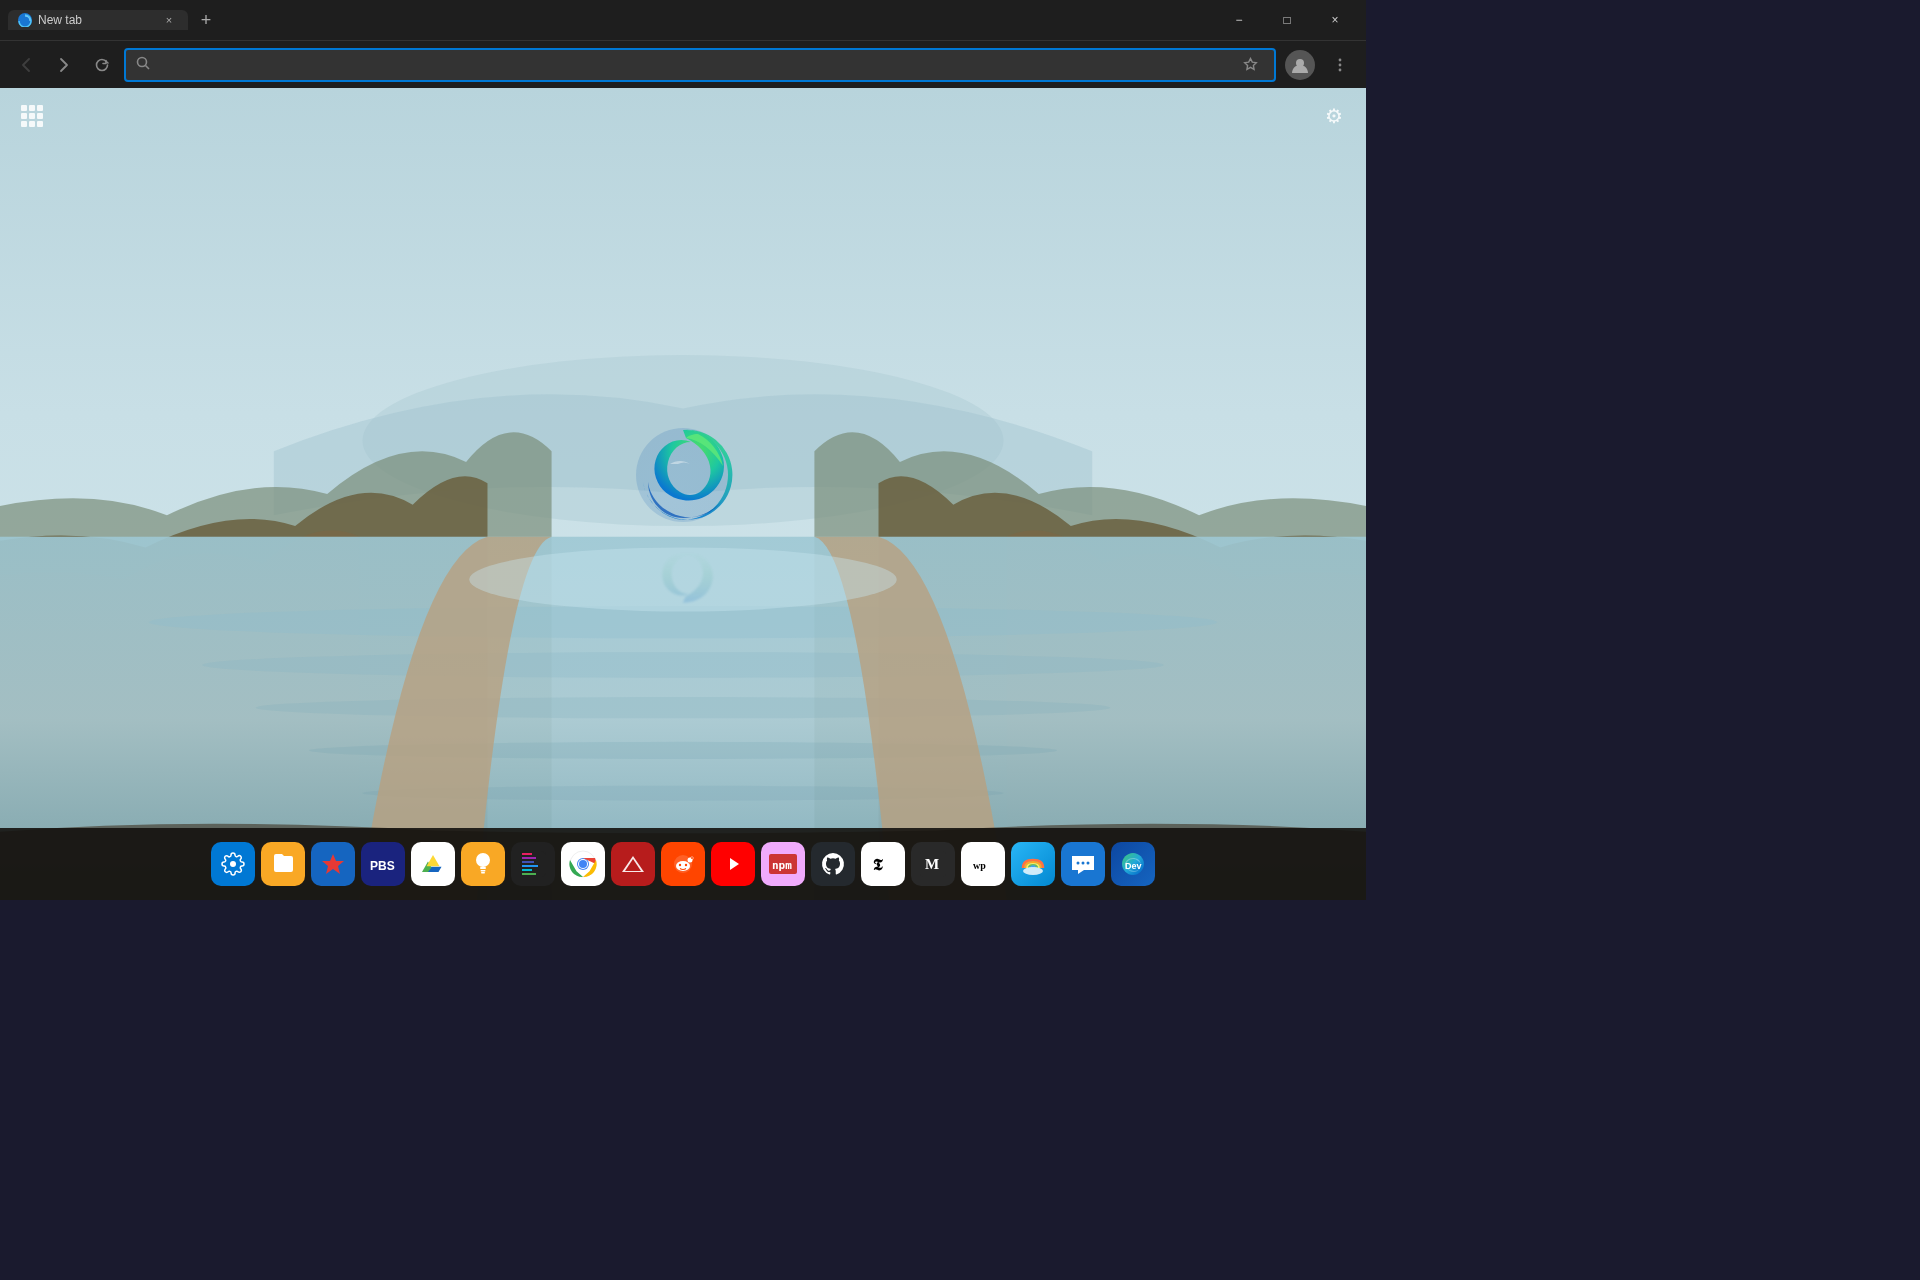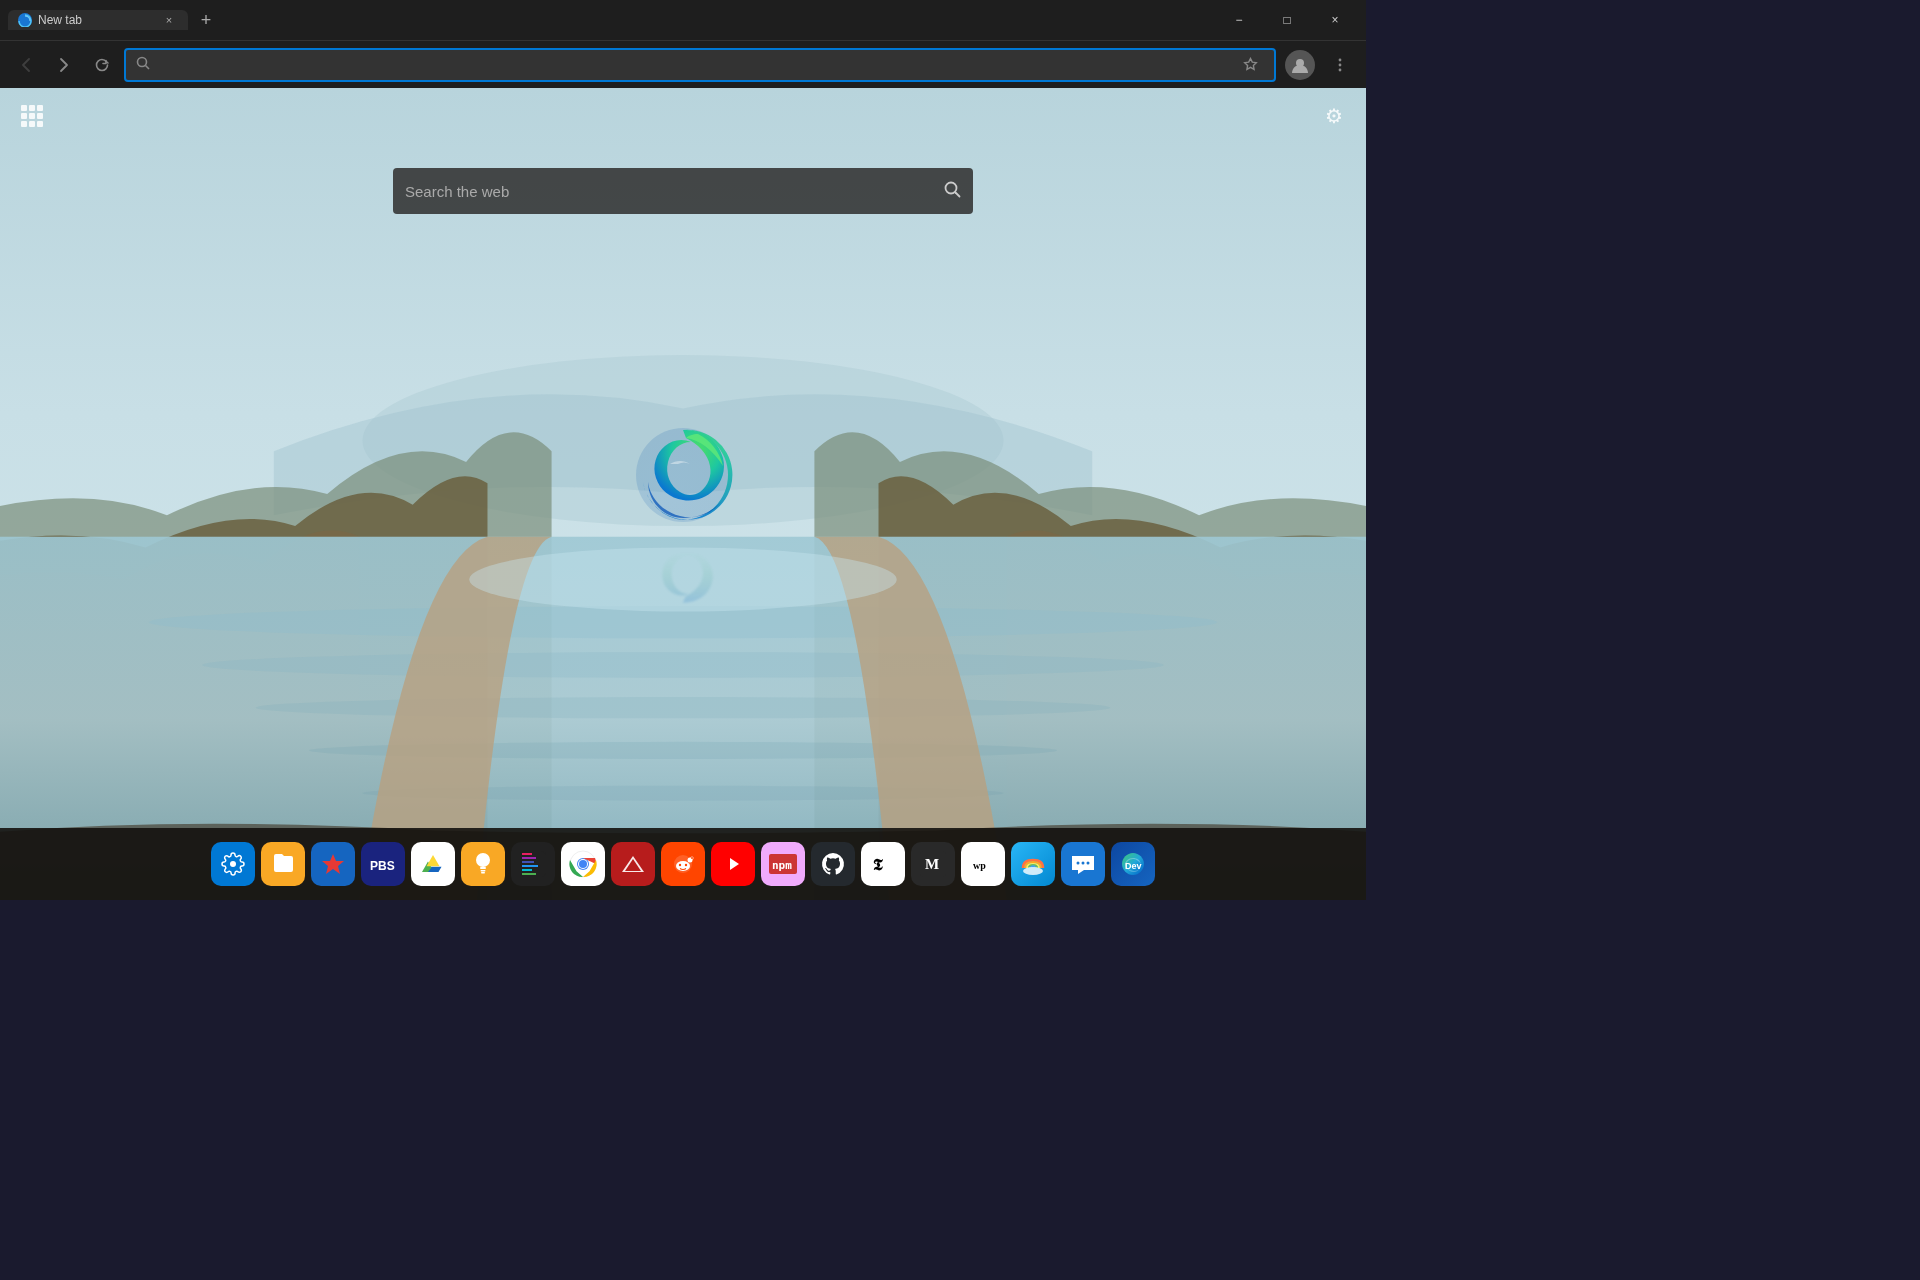--- a/index.html
+++ b/index.html
@@ -465,31 +465,20 @@
         <div class="dot"></div>
         <div class="dot"></div>
         <div class="dot"></div>
         <div class="dot"></div>
         <div class="dot"></div>
       </div>
     </div>
     <div class="settings-btn">⚙</div>
   </div>
 
-  <div class="search-container">
-    <div class="search-box">
-      <input type="text" placeholder="Search the web" style="">
-      <span class="search-icon">
-        <svg width="18" height="18" viewBox="0 0 18 18" fill="none" stroke="#ccc" stroke-width="1.8">
-          <circle cx="8" cy="8" r="5.5"></circle>
-          <line x1="12.5" y1="12.5" x2="16.5" y2="16.5" stroke-linecap="round"></line>
-        </svg>
-      </span>
-    </div>
-  </div>
 
   <div class="edge-logo-container" style="top: 55%; margin-top: -20px;">
     <svg class="edge-logo" viewBox="0 0 110 110" xmlns="http://www.w3.org/2000/svg">
       <defs>
         <radialGradient id="edgeGrad1" cx="60%" cy="30%" r="70%">
           <stop offset="0%" stop-color="#50e060"></stop>
           <stop offset="50%" stop-color="#1ec8a0"></stop>
           <stop offset="100%" stop-color="#0a78d0"></stop>
         </radialGradient>
         <radialGradient id="edgeGrad2" cx="40%" cy="70%" r="60%">

